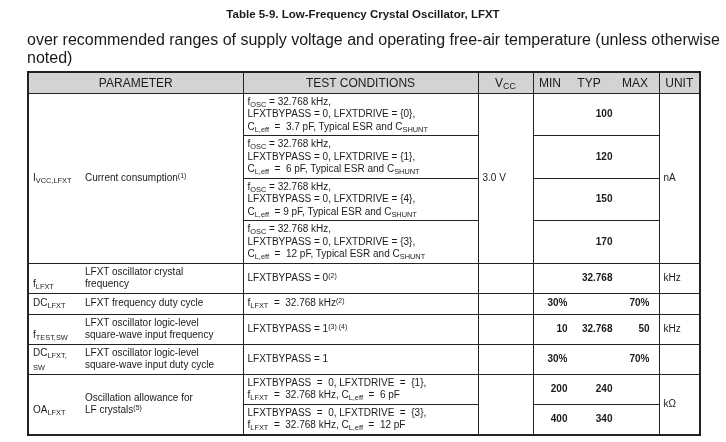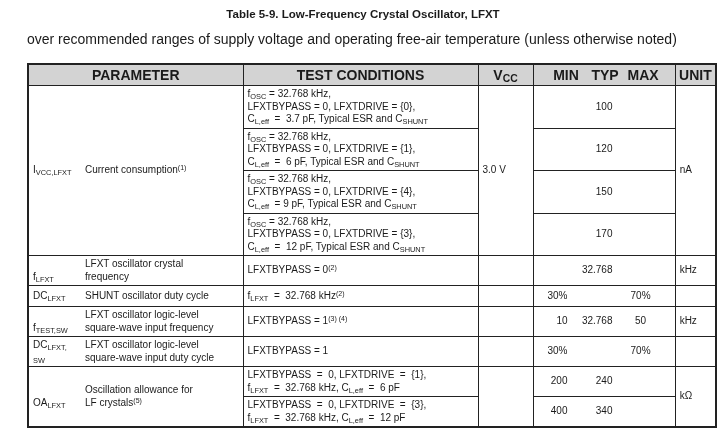--- a/index.html
+++ b/index.html
@@ -10,51 +10,51 @@
   }
   *{box-sizing:border-box;}
   body{margin:0;background:#ffffff;}
   .page{
     width:726px;height:442px;overflow:hidden;
     background:var(--page-bg);
     color:var(--text);
     font-family:"Liberation Sans",sans-serif;
   }
   .title{padding-top:8px;text-align:center;font-weight:bold;font-size:11.5px;}
-  .subtitle{margin:11px 0 16px 27px;font-size:14px;}
+  .subtitle{margin:11px 0 4px 27px;font-size:16px;}
   table.spec{
     border-collapse:collapse;table-layout:fixed;
     margin-left:27px;
     border:2px solid var(--border);
   }
   .spec th,.spec td{border:1px solid var(--border);}
   .spec th{
     background:var(--header-bg);
-    font-size:14px;font-weight:bold;
+    font-size:12px;font-weight:normal;
     padding:2px 2px;height:16px;text-align:center;
   }
   .spec td{
     font-size:10px;line-height:12.5px;
     padding:2px 4px;vertical-align:middle;
   }
   .spec tr{height:21px;}
   sub{font-size:0.74em;line-height:0;vertical-align:-2px;letter-spacing:0;}
   sup{font-size:0.70em;line-height:0;vertical-align:3px;}
   .param-wrap{display:flex;align-items:flex-end;}
   .sym{flex:0 0 52px;width:52px;white-space:pre-wrap;}
   .desc{flex:1;white-space:pre-wrap;}
   .cond-cell{padding:2px 2px 2px 5px;}
   .cond-line{white-space:pre-wrap;}
   .vcc-cell,.unit-cell{text-align:left;}
-  .mtm-cell{padding:2px 2px;}
+  .mtm-cell{padding:2px 2px;font-weight:bold;}
   .mtm,.mtm-h{display:grid;grid-template-columns:33px 45px 1fr;}
   .mtm .mval{text-align:right;padding-right:3px;}
-  .mtm .mval:last-child{padding-right:5px;text-align:center;}
+  .mtm .mval:last-child{padding-right:5px;}
   .mtm-h span{text-align:center;}
-  th.c-mtm{padding:2px 16px;}
+  th.c-mtm{padding:2px 0;}
 </style>
 </head>
 <body>
 
 <div class="page">
   <div class="title">Table 5-9. Low-Frequency Crystal Oscillator, LFXT</div>
   <div class="subtitle">over recommended ranges of supply voltage and operating free-air temperature (unless otherwise noted)</div>
 
   <table class="spec">
     <colgroup>
@@ -161,21 +161,21 @@
               <span class="mval">32.768</span>
               <span class="mval"></span>
             </div>
           </td>
           <td class="unit-cell" rowspan="1">kHz</td>
         </tr>
         <tr>
           <td class="param-cell" rowspan="1">
             <div class="param-wrap">
               <div class="sym">DC<sub>LFXT</sub></div>
-              <div class="desc">SHUNT oscillator duty cycle</div>
+              <div class="desc">LFXT frequency duty cycle</div>
             </div>
           </td>
           <td class="cond-cell">
             <div class="cond-line">f<sub>LFXT</sub>  =  32.768 kHz<sup>(2)</sup></div>
           </td>
           <td class="vcc-cell" rowspan="1"></td>
           <td class="mtm-cell">
             <div class="mtm">
               <span class="mval">30%</span>
               <span class="mval"></span>

